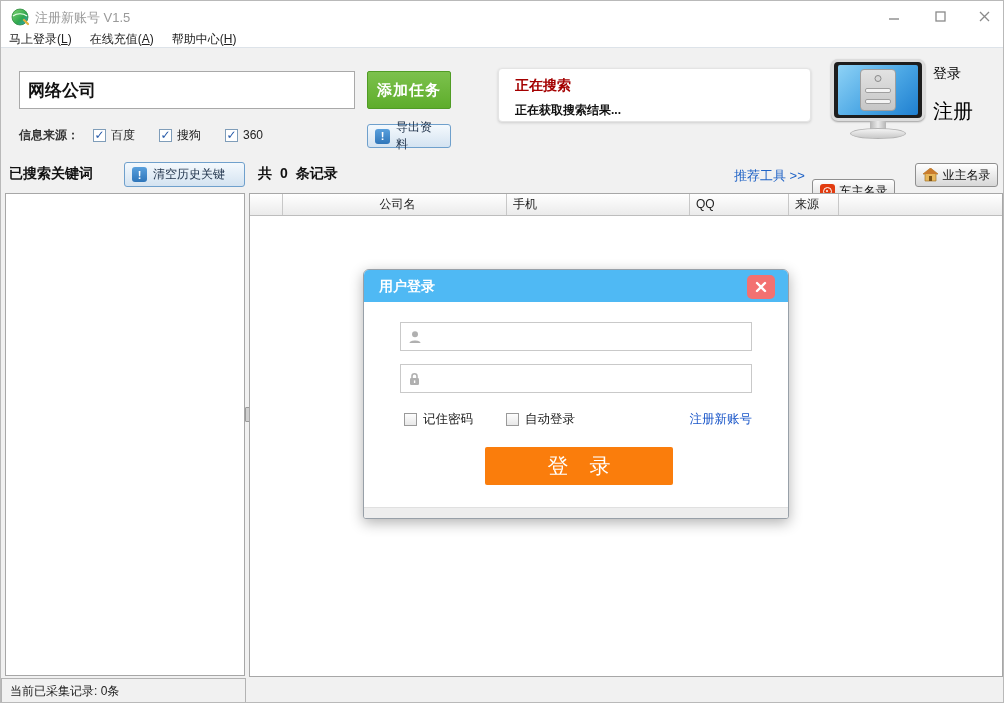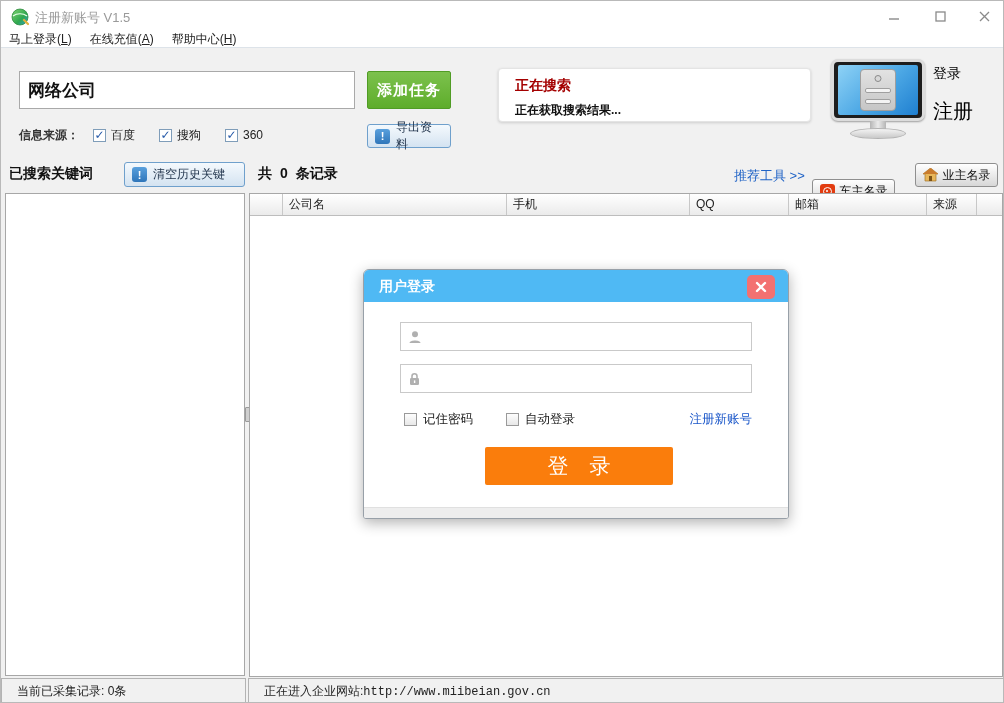--- a/index.html
+++ b/index.html
@@ -65,24 +65,24 @@
   .btn-car{left:811px;margin-top:16px;} .btn-owner{left:914px;}
   .car-ico{width:15px;height:15px;border-radius:3px;background:#e23c10;display:inline-flex;align-items:center;justify-content:center;flex:none;}
   .car-ico i{display:block;width:9px;height:9px;border:1.5px solid #fff;border-radius:50%;position:relative;}
   .car-ico i::after{content:"";position:absolute;left:2.5px;top:2.5px;width:2px;height:2px;background:#fff;border-radius:50%;}
   
   .left-panel{position:absolute;left:4px;top:192px;width:240px;height:483px;background:#fff;border:1px solid #a7a7a7;}
   .splitter-grip{position:absolute;left:244px;top:406px;width:7px;height:15px;background:#cfcfcf;border:1px solid #9a9a9a;border-radius:1px;cursor:col-resize;}
   .table-panel{position:absolute;left:248px;top:192px;width:754px;height:484px;background:#fff;border:1px solid #a7a7a7;}
   .thead{display:flex;height:22px;background:linear-gradient(#ffffff,#ebebeb);border-bottom:1px solid #bdbdbd;}
   .th{border-right:1px solid #c8c8c8;font-size:12px;line-height:21px;padding-left:6px;white-space:nowrap;overflow:hidden;cursor:default;}
-  .th.c0{width:33px;} .th.c1{width:224px;} .th.c2{width:183px;} .th.c3{width:99px;} .th.c4{width:138px;} .th.c5{width:50px;} .th.c6{flex:1;border-right:none;}
+  .th.c0{width:33px;} .th.c1{width:224px;text-align:center;} .th.c2{width:183px;} .th.c3{width:99px;} .th.c4{width:138px;} .th.c5{width:50px;} .th.c6{flex:1;border-right:none;}
   
   .statusbar{position:absolute;left:0;top:677px;width:1004px;height:26px;}
-  .sb-cell{position:absolute;top:0;height:26px;border:1px solid #b3b3b3;background:#f1f1f1;font-size:12px;line-height:24px;padding-left:15px;white-space:nowrap;}
+  .sb-cell{position:absolute;top:0;height:26px;border:1px solid #b3b3b3;background:#f1f1f1;font-size:12px;line-height:24px;padding-left:8px;white-space:nowrap;}
   .sb-left{left:0;width:245px;}
   .sb-right{left:247px;width:757px;}
   .sb-url{font-family:"Liberation Mono","DejaVu Sans Mono",monospace;font-size:12px;}
   
   .dialog{position:absolute;left:362px;top:268px;width:426px;height:250px;background:#fff;border:1px solid #98a0a8;border-radius:6px 6px 3px 3px;box-shadow:0 4px 14px rgba(0,0,0,.3);}
   .dlg-header{position:absolute;left:0;top:0;width:100%;height:32px;background:#4fb9f4;border-radius:5px 5px 0 0;}
   .dlg-title{position:absolute;left:15px;top:0;line-height:32px;color:#fff;font-size:14px;font-weight:bold;}
   .dlg-close{position:absolute;right:13px;top:5px;width:28px;height:24px;background:#f37171;border-radius:5px;display:flex;align-items:center;justify-content:center;cursor:pointer;}
   .dlg-input{position:absolute;left:36px;width:352px;height:29px;border:1px solid #c9c9c9;background:#fff;display:flex;align-items:center;padding-left:7px;gap:6px;}
   .dlg-input.user{top:52px;} .dlg-input.pass{top:94px;}
@@ -210,31 +210,27 @@
 
   <div class="left-panel"></div>
   <div class="splitter-grip"></div>
 
   <div class="table-panel">
     <div class="thead">
       <div class="th c0"></div>
       <div class="th c1">公司名</div>
       <div class="th c2">手机</div>
       <div class="th c3">QQ</div>
-      <div class="th c4">邮箱</div>
       <div class="th c5">来源</div>
       <div class="th c6"></div>
     </div>
   </div>
 
   <div class="statusbar">
     <div class="sb-cell sb-left">当前已采集记录: 0条</div>
-    <div class="sb-cell sb-right">
-      <span>正在进入企业网站:</span><span class="sb-url">http://www.miibeian.gov.cn</span>
-    </div>
   </div>
 
   <div class="dialog">
     <div class="dlg-header">
       <span class="dlg-title">用户登录</span>
       <div class="dlg-close">
         <svg width="12" height="12" viewBox="0 0 12 12">
           <path d="M2 2 L10 10 M10 2 L2 10" stroke="#fff" stroke-width="2.4" stroke-linecap="round"></path>
         </svg>
       </div>

